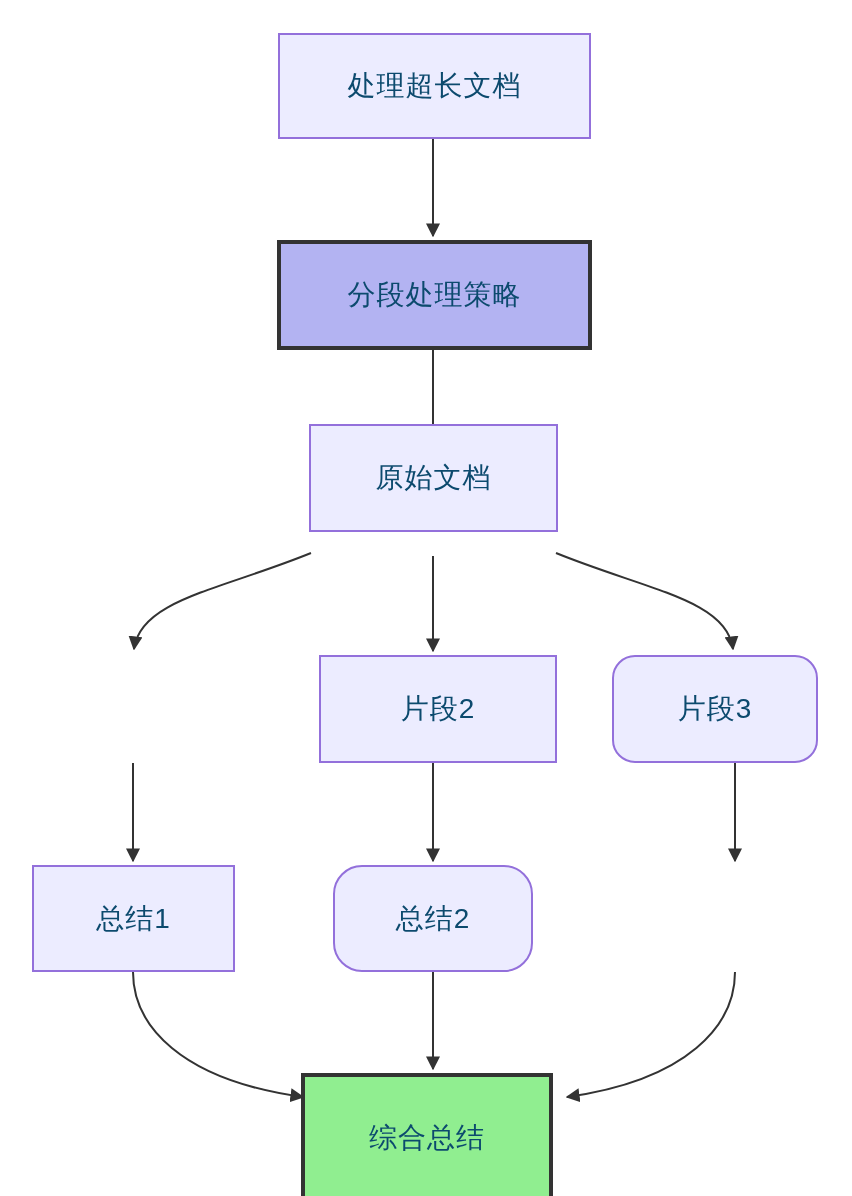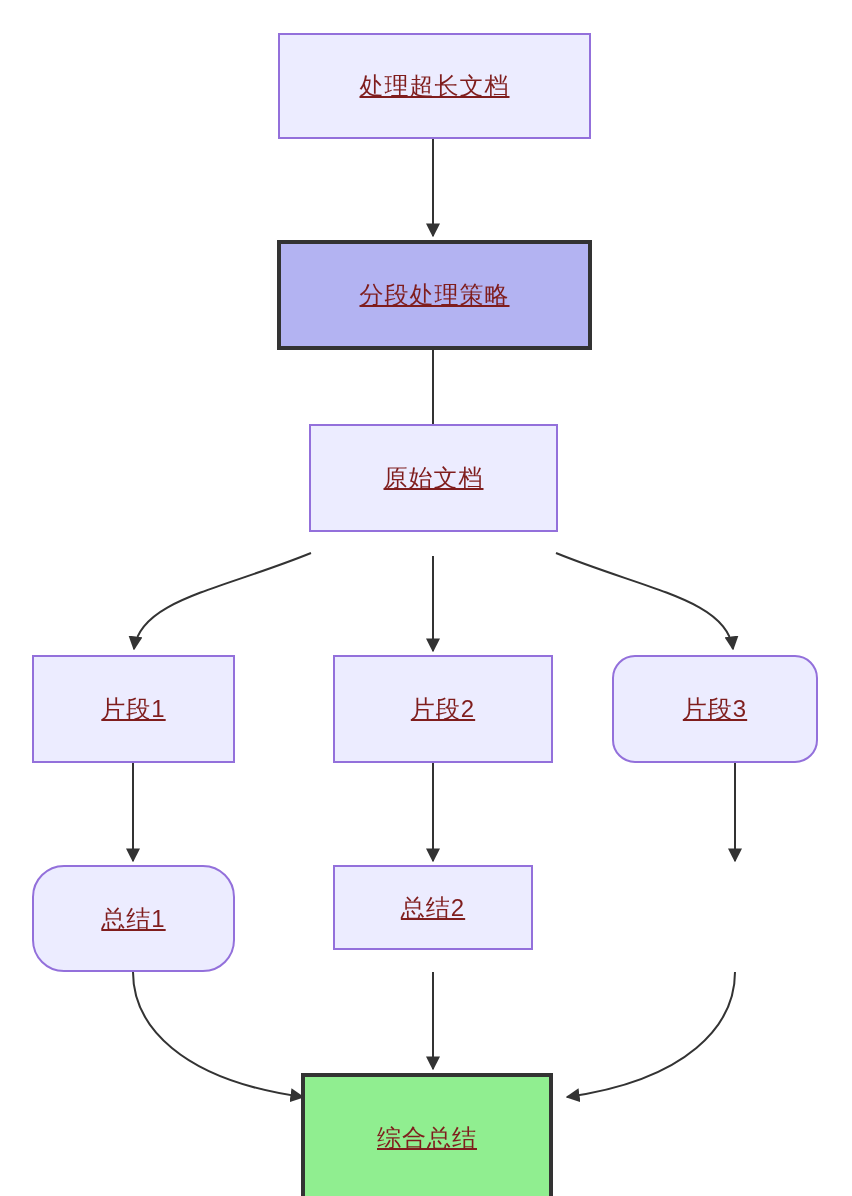--- a/index.html
+++ b/index.html
@@ -21,45 +21,44 @@
     top: 0;
     width: 852px;
     height: 1196px;
   }
   .node {
     position: absolute;
     box-sizing: border-box;
     display: flex;
     align-items: center;
     justify-content: center;
-    font-size: 24px;
-    color: #7f1d1d;
+    font-size: 28px;
+    color: #0c4a6e;
     background: #ECECFF;
     border: 2px solid #9370DB;
     text-align: center;
     letter-spacing: 1px;
-    text-decoration: underline;
   }
   .node.emphasis {
     background: #B3B3F2;
     border: 4px solid #333333;
   }
   .node.success {
     background: #90EE90;
     border: 4px solid #333333;
   }
   
   #n-process  { left: 278px; top: 33px;   width: 313px; height: 106px; }
   #n-strategy { left: 277px; top: 240px;  width: 315px; height: 110px; }
   #n-original { left: 309px; top: 424px;  width: 249px; height: 108px; }
   #n-seg1     { left: 32px;  top: 655px;  width: 203px; height: 108px; }
-  #n-seg2     { left: 333px; top: 655px;  width: 220px; height: 108px; }
+  #n-seg2     { left: 319px; top: 655px;  width: 238px; height: 108px; }
   #n-seg3     { left: 612px; top: 655px;  width: 206px; height: 108px; border-radius: 23px; }
-  #n-sum1     { left: 32px;  top: 865px;  width: 203px; height: 107px; border-radius: 32px; }
-  #n-sum2     { left: 333px; top: 865px;  width: 200px; height: 85px; }
+  #n-sum1     { left: 32px;  top: 865px;  width: 203px; height: 107px; }
+  #n-sum2     { left: 333px; top: 865px;  width: 200px; height: 107px; border-radius: 29px; }
   #n-sum3     { left: 634px; top: 865px;  width: 203px; height: 107px; }
   #n-final    { left: 301px; top: 1073px; width: 252px; height: 129px; }
   .edge-path {
     fill: none;
     stroke: #333333;
     stroke-width: 2px;
   }
 </style>
 </head>
 <body>
@@ -84,21 +83,20 @@
     <path class="edge-path" d="M433,972 V1069" marker-end="url(#arrow)"></path>
     <path class="edge-path" d="M735,972 C735,1025 688,1080 567,1097" marker-end="url(#arrow)"></path>
   </svg>
 
   <div id="n-process" class="node">处理超长文档</div>
 
   <div id="n-strategy" class="node emphasis">分段处理策略</div>
 
   <div id="n-original" class="node">原始文档</div>
 
-  <div id="n-seg1" class="node">片段1</div>
 
   <div id="n-seg2" class="node">片段2</div>
 
   <div id="n-seg3" class="node">片段3</div>
 
   <div id="n-sum1" class="node">总结1</div>
 
   <div id="n-sum2" class="node">总结2</div>
 
 

